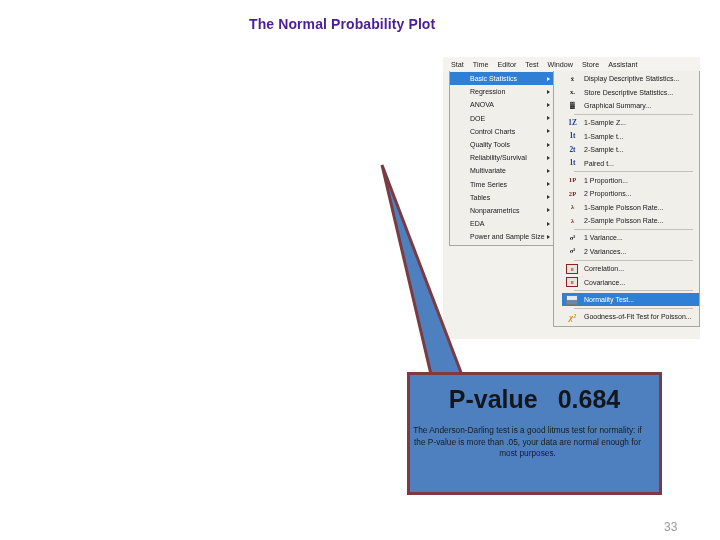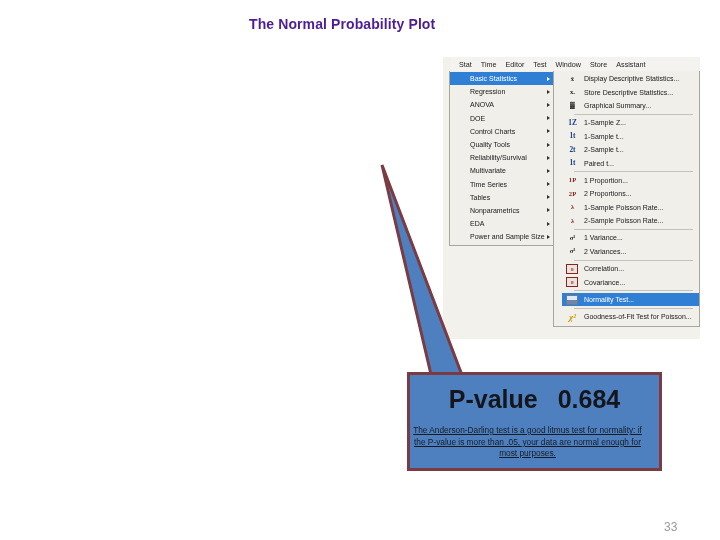--- a/index.html
+++ b/index.html
@@ -43,21 +43,20 @@
     position: absolute;
     left: 0;
     top: 0;
     width: 100%;
     height: 14px;
     background: #f5f3ef;
     display: flex;
     align-items: center;
     padding-left: 8px;
     box-sizing: border-box;
-    margin-left: 8px;
   }
   .menubar-item {
     font-size: 7.2px;
     color: #1c1c1c;
     margin-right: 9px;
     white-space: nowrap;
     line-height: 9px;
   }
 
   
@@ -178,21 +177,21 @@
     top: 158px;
     width: 190px;
     height: 240px;
     pointer-events: none;
   }
   #callout-box {
     position: absolute;
     left: 407px;
     top: 372px;
     width: 255px;
-    height: 99px;
+    height: 123px;
     background: #4e80bf;
     border: 3px solid #7a3b42;
     box-sizing: border-box;
     z-index: 3;
   }
   #pvalue-line {
     position: absolute;
     left: 0; right: 0;
     top: 10px;
     text-align: center;
@@ -204,21 +203,20 @@
   #pvalue-line .gap { display: inline-block; width: 20px; }
   #callout-body {
     position: absolute;
     left: 0;
     right: 14px;
     top: 50px;
     text-align: center;
     font-size: 8.3px;
     line-height: 11.6px;
     color: #181b22;
-    text-decoration: underline;
   }
 
   
   #page-number {
     position: absolute;
     left: 664px;
     top: 508px;
     font-size: 12px;
     color: #9a9a9a;
     margin-top: 12px;

